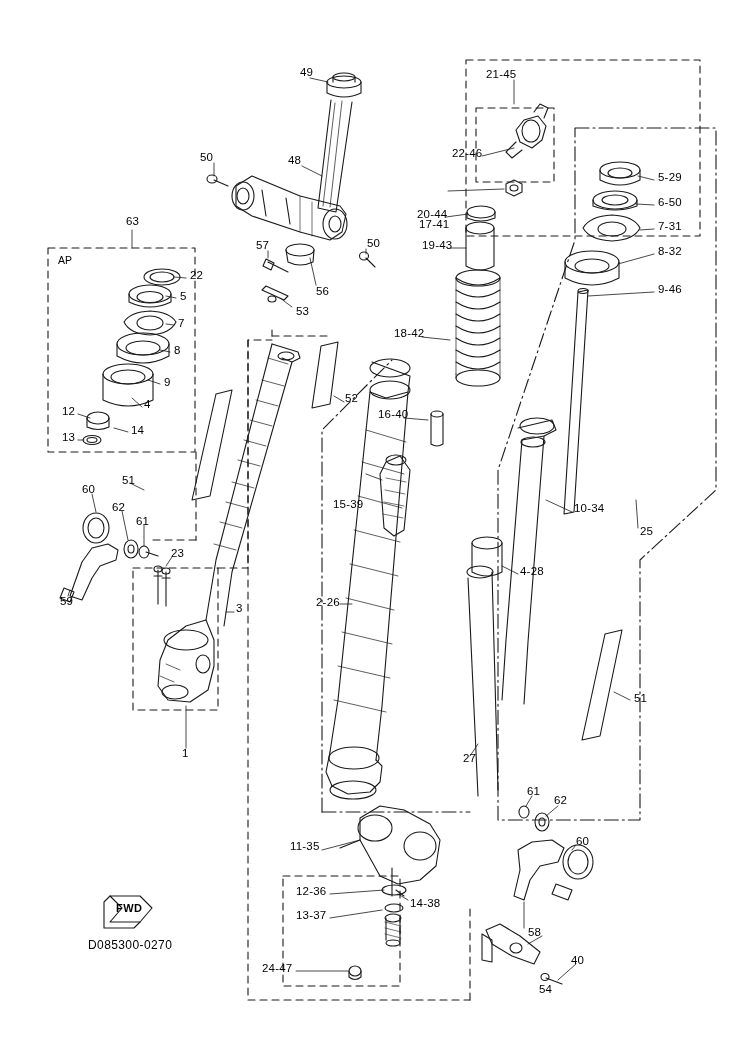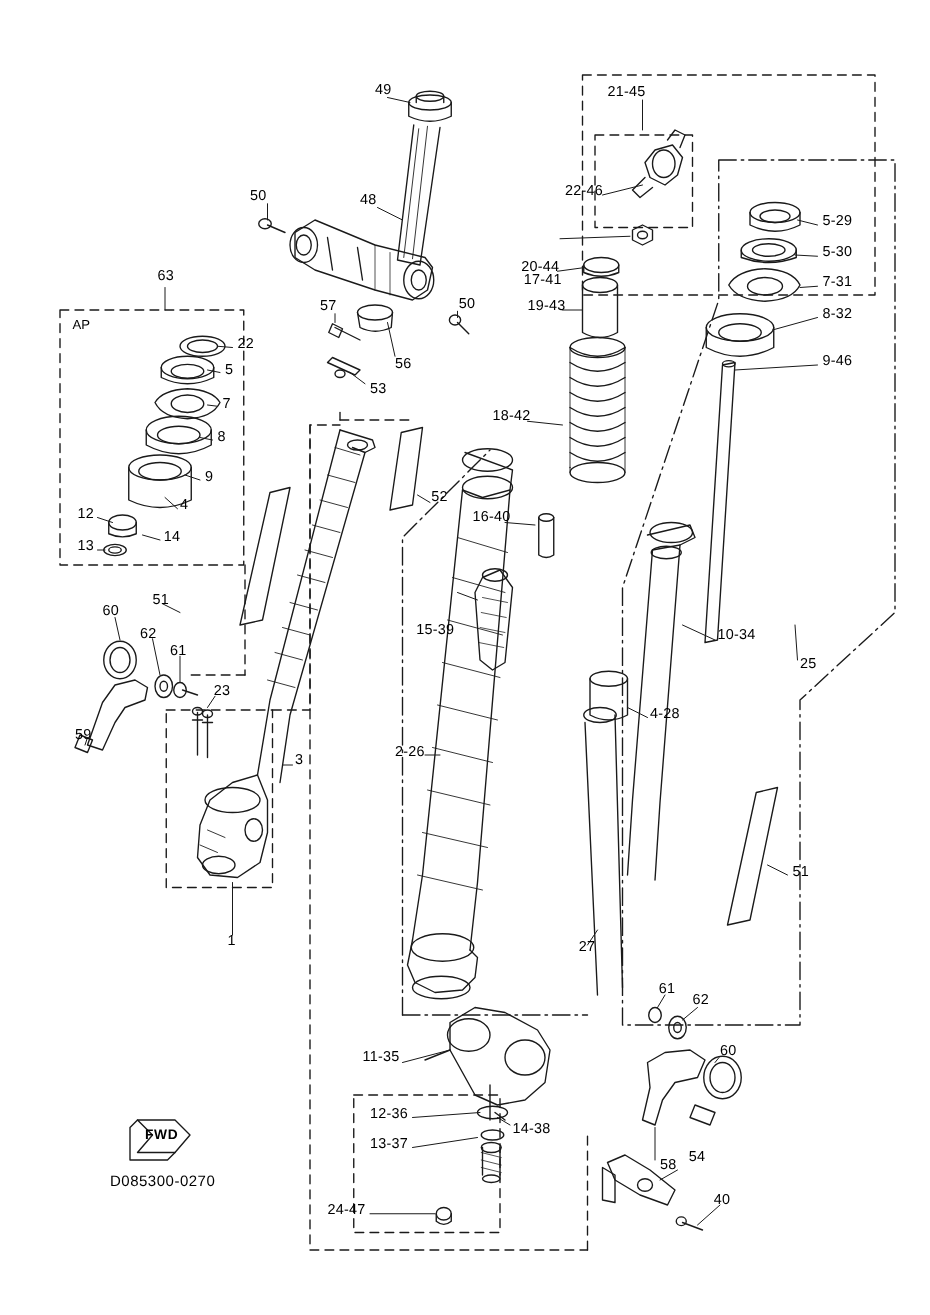--- a/index.html
+++ b/index.html
@@ -456,48 +456,48 @@
   <span class="label" style="left:164px; top:376px;">9</span>
   <span class="label" style="left:144px; top:398px;">4</span>
   <span class="label" style="left:62px; top:405px;">12</span>
   <span class="label" style="left:131px; top:424px;">14</span>
   <span class="label" style="left:62px; top:431px;">13</span>
   <span class="label" style="left:122px; top:474px;">51</span>
   <span class="label" style="left:82px; top:483px;">60</span>
   <span class="label" style="left:112px; top:501px;">62</span>
   <span class="label" style="left:136px; top:515px;">61</span>
   <span class="label" style="left:171px; top:547px;">23</span>
-  <span class="label" style="left:60px; top:582px;">59</span>
+  <span class="label" style="left:60px; top:595px;">59</span>
   <span class="label" style="left:236px; top:602px;">3</span>
   <span class="label" style="left:182px; top:747px;">1</span>
   <span class="label" style="left:345px; top:392px;">52</span>
   <span class="label" style="left:316px; top:596px;">2-26</span>
   <span class="label" style="left:463px; top:752px;">27</span>
   <span class="label" style="left:378px; top:408px;">16-40</span>
   <span class="label" style="left:333px; top:465px;margin-top:33px;">15-39</span>
   <span class="label" style="left:394px; top:327px;">18-42</span>
   <span class="label" style="left:422px; top:239px;">19-43</span>
   <span class="label" style="left:417px; top:208px;">20-44</span>
   <span class="label" style="left:419px; top:182px;margin-top:36px;">17-41</span>
   <span class="label" style="left:452px; top:147px;">22-46</span>
   <span class="label" style="left:486px; top:68px;">21-45</span>
   <span class="label" style="left:658px; top:171px;">5-29</span>
-  <span class="label" style="left:658px; top:196px;">5-30</span>
+  <span class="label" style="left:658px; top:196px;">6-50</span>
   <span class="label" style="left:658px; top:220px;">7-31</span>
   <span class="label" style="left:658px; top:245px;text-align:right;">8-32</span>
   <span class="label" style="left:658px; top:283px;">9-46</span>
   <span class="label" style="left:574px; top:502px;">10-34</span>
   <span class="label" style="left:640px; top:525px;">25</span>
   <span class="label" style="left:520px; top:565px;">4-28</span>
   <span class="label" style="left:634px; top:692px;">51</span>
   <span class="label" style="left:527px; top:785px;">61</span>
   <span class="label" style="left:554px; top:794px;">62</span>
   <span class="label" style="left:576px; top:835px;">60</span>
   <span class="label" style="left:528px; top:926px;">58</span>
-  <span class="label" style="left:539px; top:920px;margin-left:12px;">54</span>
+  <span class="label" style="left:539px; top:983px;">54</span>
   <span class="label" style="left:571px; top:954px;">40</span>
   <span class="label" style="left:290px; top:840px;">11-35</span>
   <span class="label" style="left:296px; top:885px;">12-36</span>
   <span class="label" style="left:296px; top:909px;">13-37</span>
   <span class="label" style="left:410px; top:897px;">14-38</span>
   <span class="label" style="left:262px; top:962px;">24-47</span>
 
   <span class="ap-tag" style="left:58px; top:254px;">AP</span>
   <span class="fwd-text" style="left:116px; top:902px;">FWD</span>
   <span class="part-code" style="left:88px; top:938px;">D085300-0270</span>

